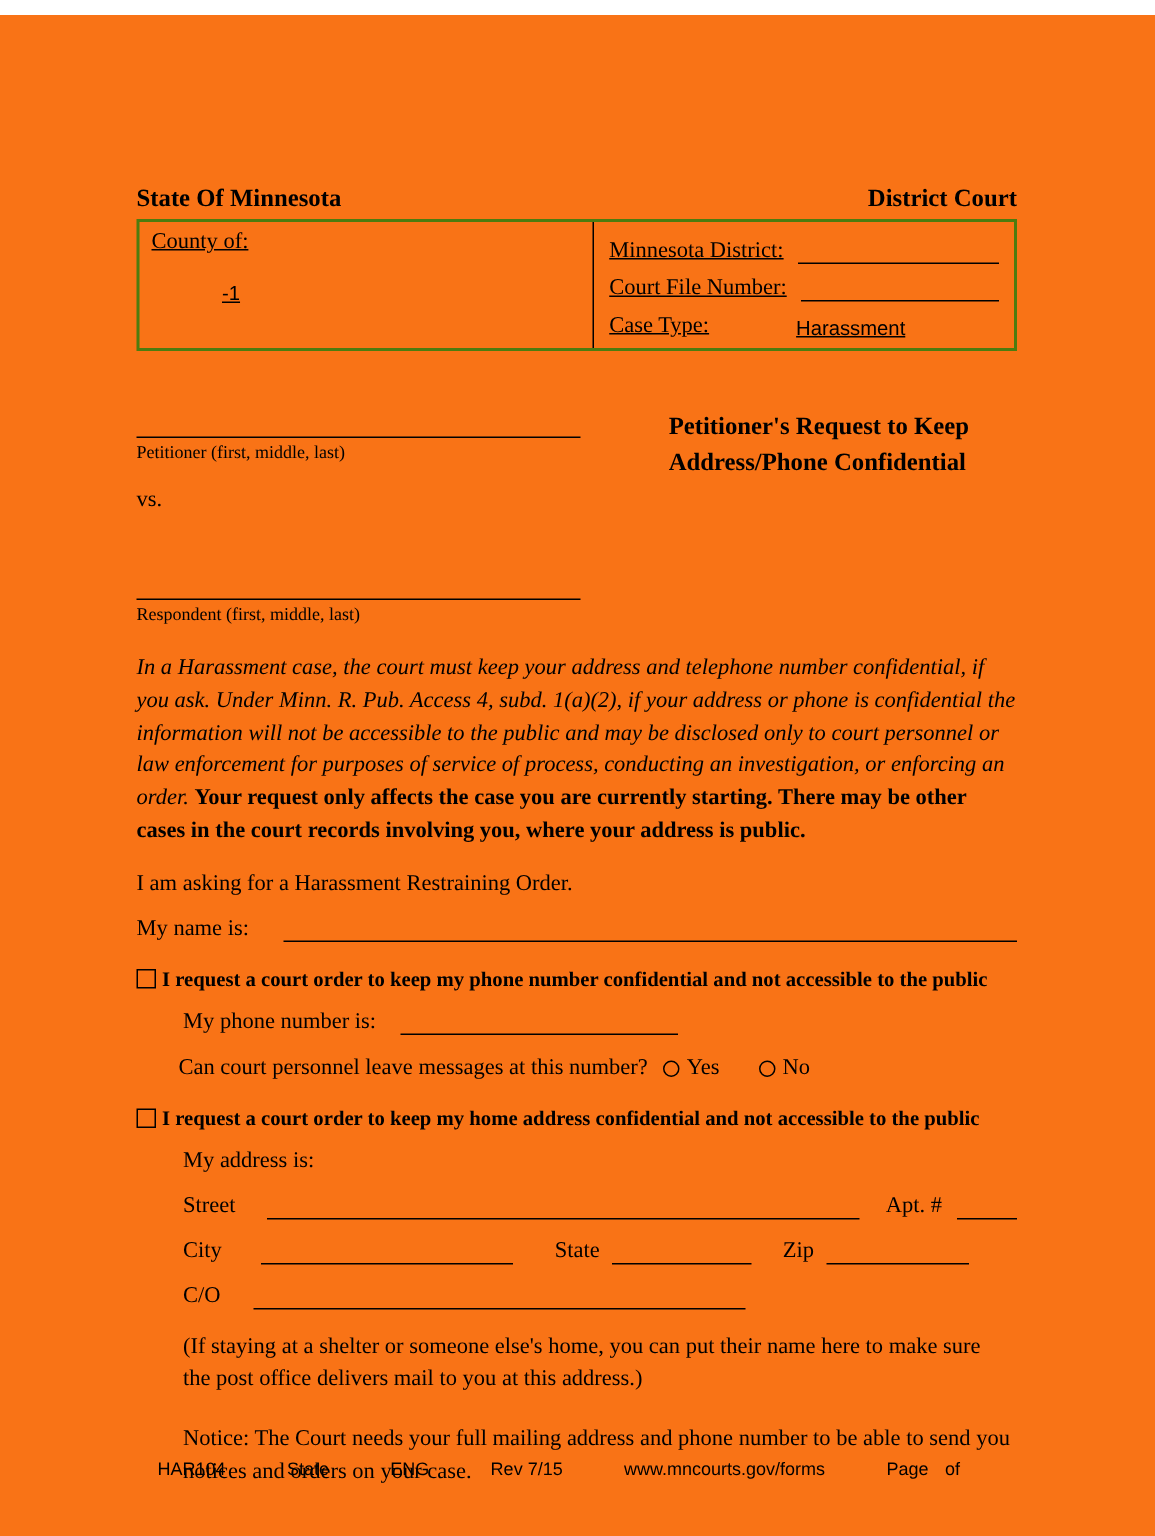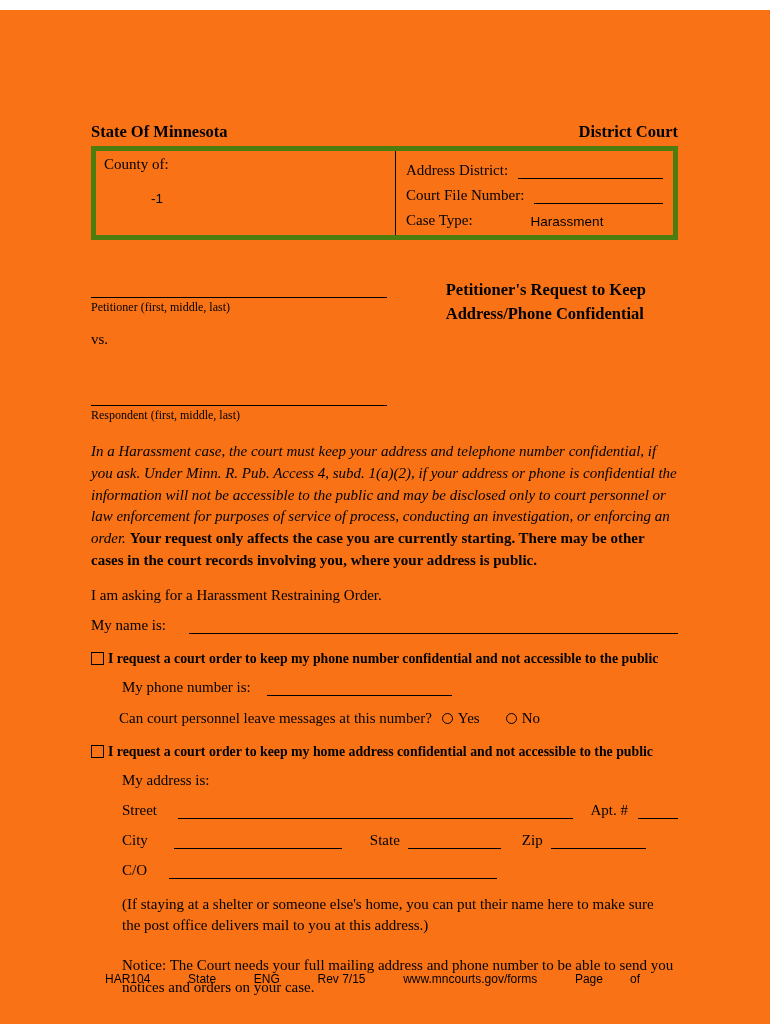--- a/index.html
+++ b/index.html
@@ -13,21 +13,21 @@
     font-family: "Liberation Serif", serif;
     font-size: 15px;
     overflow: hidden;
   }
   .content { padding: 112px 92px 0 91px; }
 
   
   .header-row { display: flex; justify-content: space-between; font-weight: bold; font-size: 16.5px; margin-bottom: 4px; }
 
   
-  .case-table { display: flex; border: 5px solid #4d7c0f; }
+  .case-table { display: flex; border: 2px solid #4d7c0f; text-decoration: underline; }
   .cell-left { width: 52%; border-right: 1px solid #000; padding: 5px 8px 10px; }
   .county-value { font-family: "Liberation Sans", sans-serif; font-size: 13.5px; margin: 18px 0 0 47px; }
   .cell-right { flex: 1; padding: 3px 10px 6px; display: flex; flex-direction: column; }
   .trow { display: flex; align-items: flex-end; height: 25px; }
   .tlabel { white-space: nowrap; }
   .tline { flex: 1; border-bottom: 1px solid #000; margin-left: 10px; height: 18px; }
   .case-type-value { font-family: "Liberation Sans", sans-serif; font-size: 13.5px; margin-left: 58px; }
 
   
   .parties { display: flex; justify-content: space-between; margin-top: 44px; align-items: flex-start; }
@@ -74,41 +74,41 @@
   .co-line { width: 328px; margin-left: 22px; }
   .note { margin-top: 15px; width: 552px; line-height: 1.45; }
   .notice { margin-top: 18px; width: 552px; line-height: 1.45; }
 
   
   .footer {
     position: absolute; left: 105px; right: 130px; bottom: 48px;
     display: flex; justify-content: space-between; align-items: baseline;
     font-family: "Liberation Sans", sans-serif; font-size: 12px;
   }
-  .page-of { display: inline-flex; gap: 27px; }
+  .page-of { display: inline-flex; gap: 11px; }
 </style>
 </head>
 <body>
 
 <div class="page">
   <div class="content">
 
     <div class="header-row">
       <span>State Of Minnesota</span>
       <span>District Court</span>
     </div>
 
     <div class="case-table">
       <div class="cell-left">
         <div>County of:</div>
         <div class="county-value">-1</div>
       </div>
       <div class="cell-right">
         <div class="trow">
-          <span class="tlabel">Address District:</span>
+          <span class="tlabel">Minnesota District:</span>
           <span class="tline"></span>
         </div>
         <div class="trow">
           <span class="tlabel">Court File Number:</span>
           <span class="tline"></span>
         </div>
         <div class="trow">
           <span class="tlabel">Case Type:</span>
           <span class="case-type-value">Harassment</span>
         </div>

